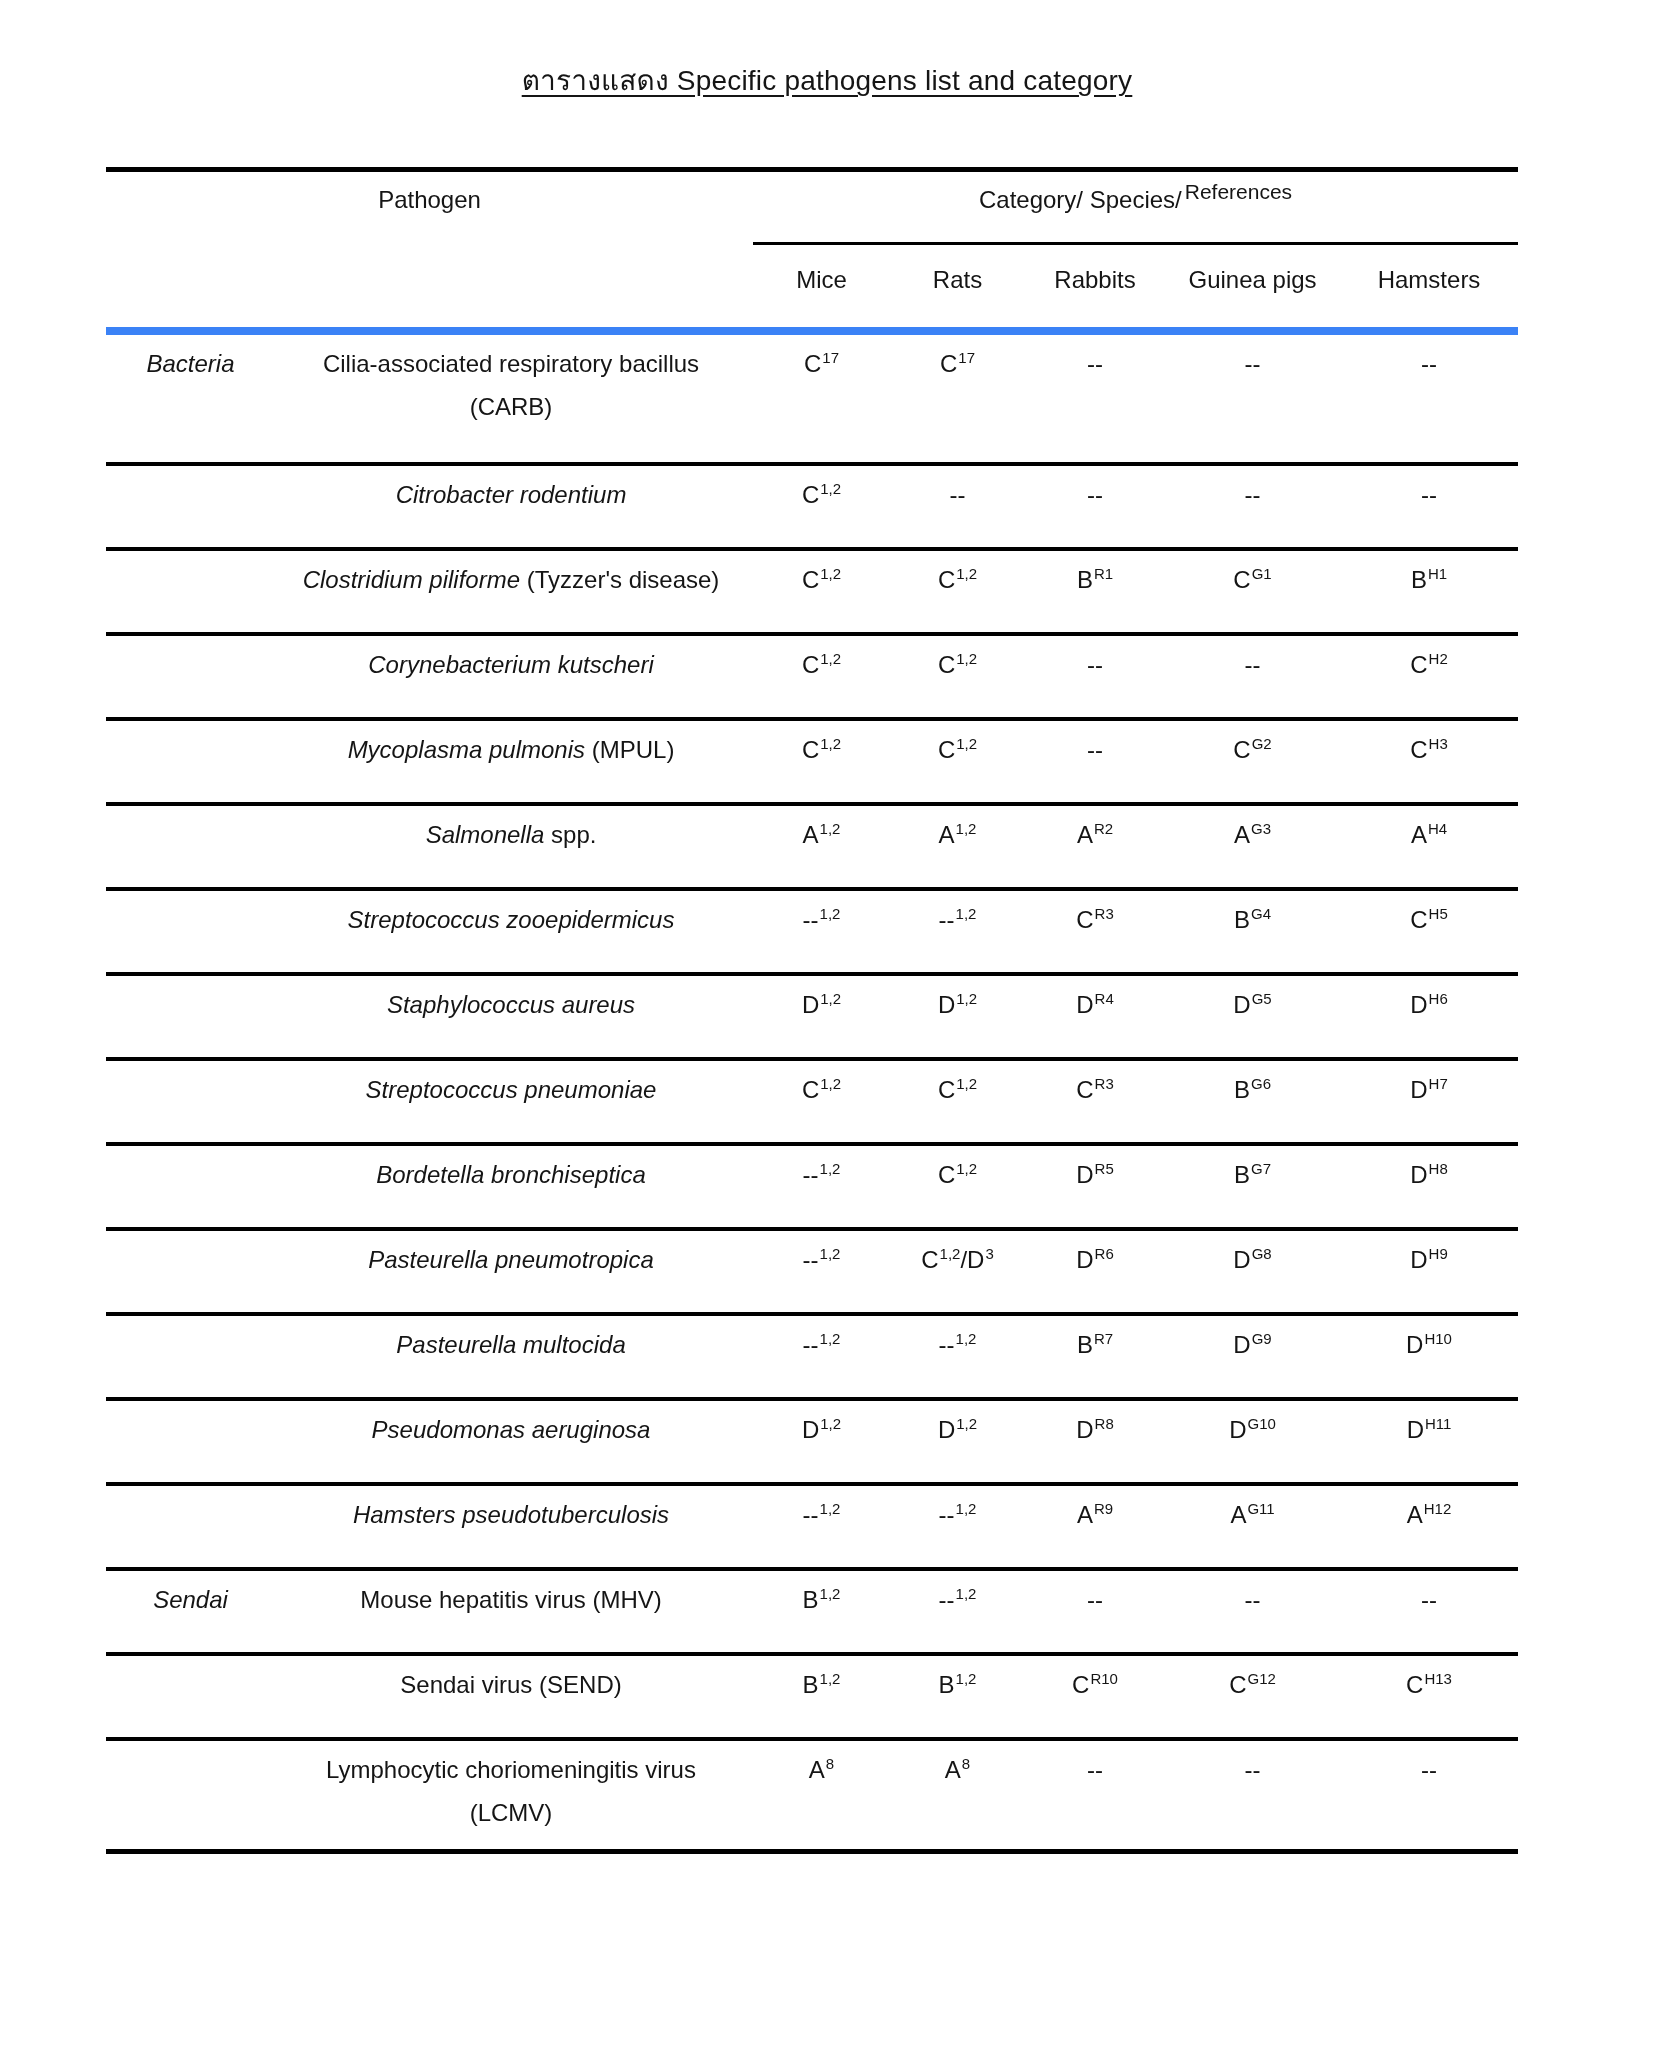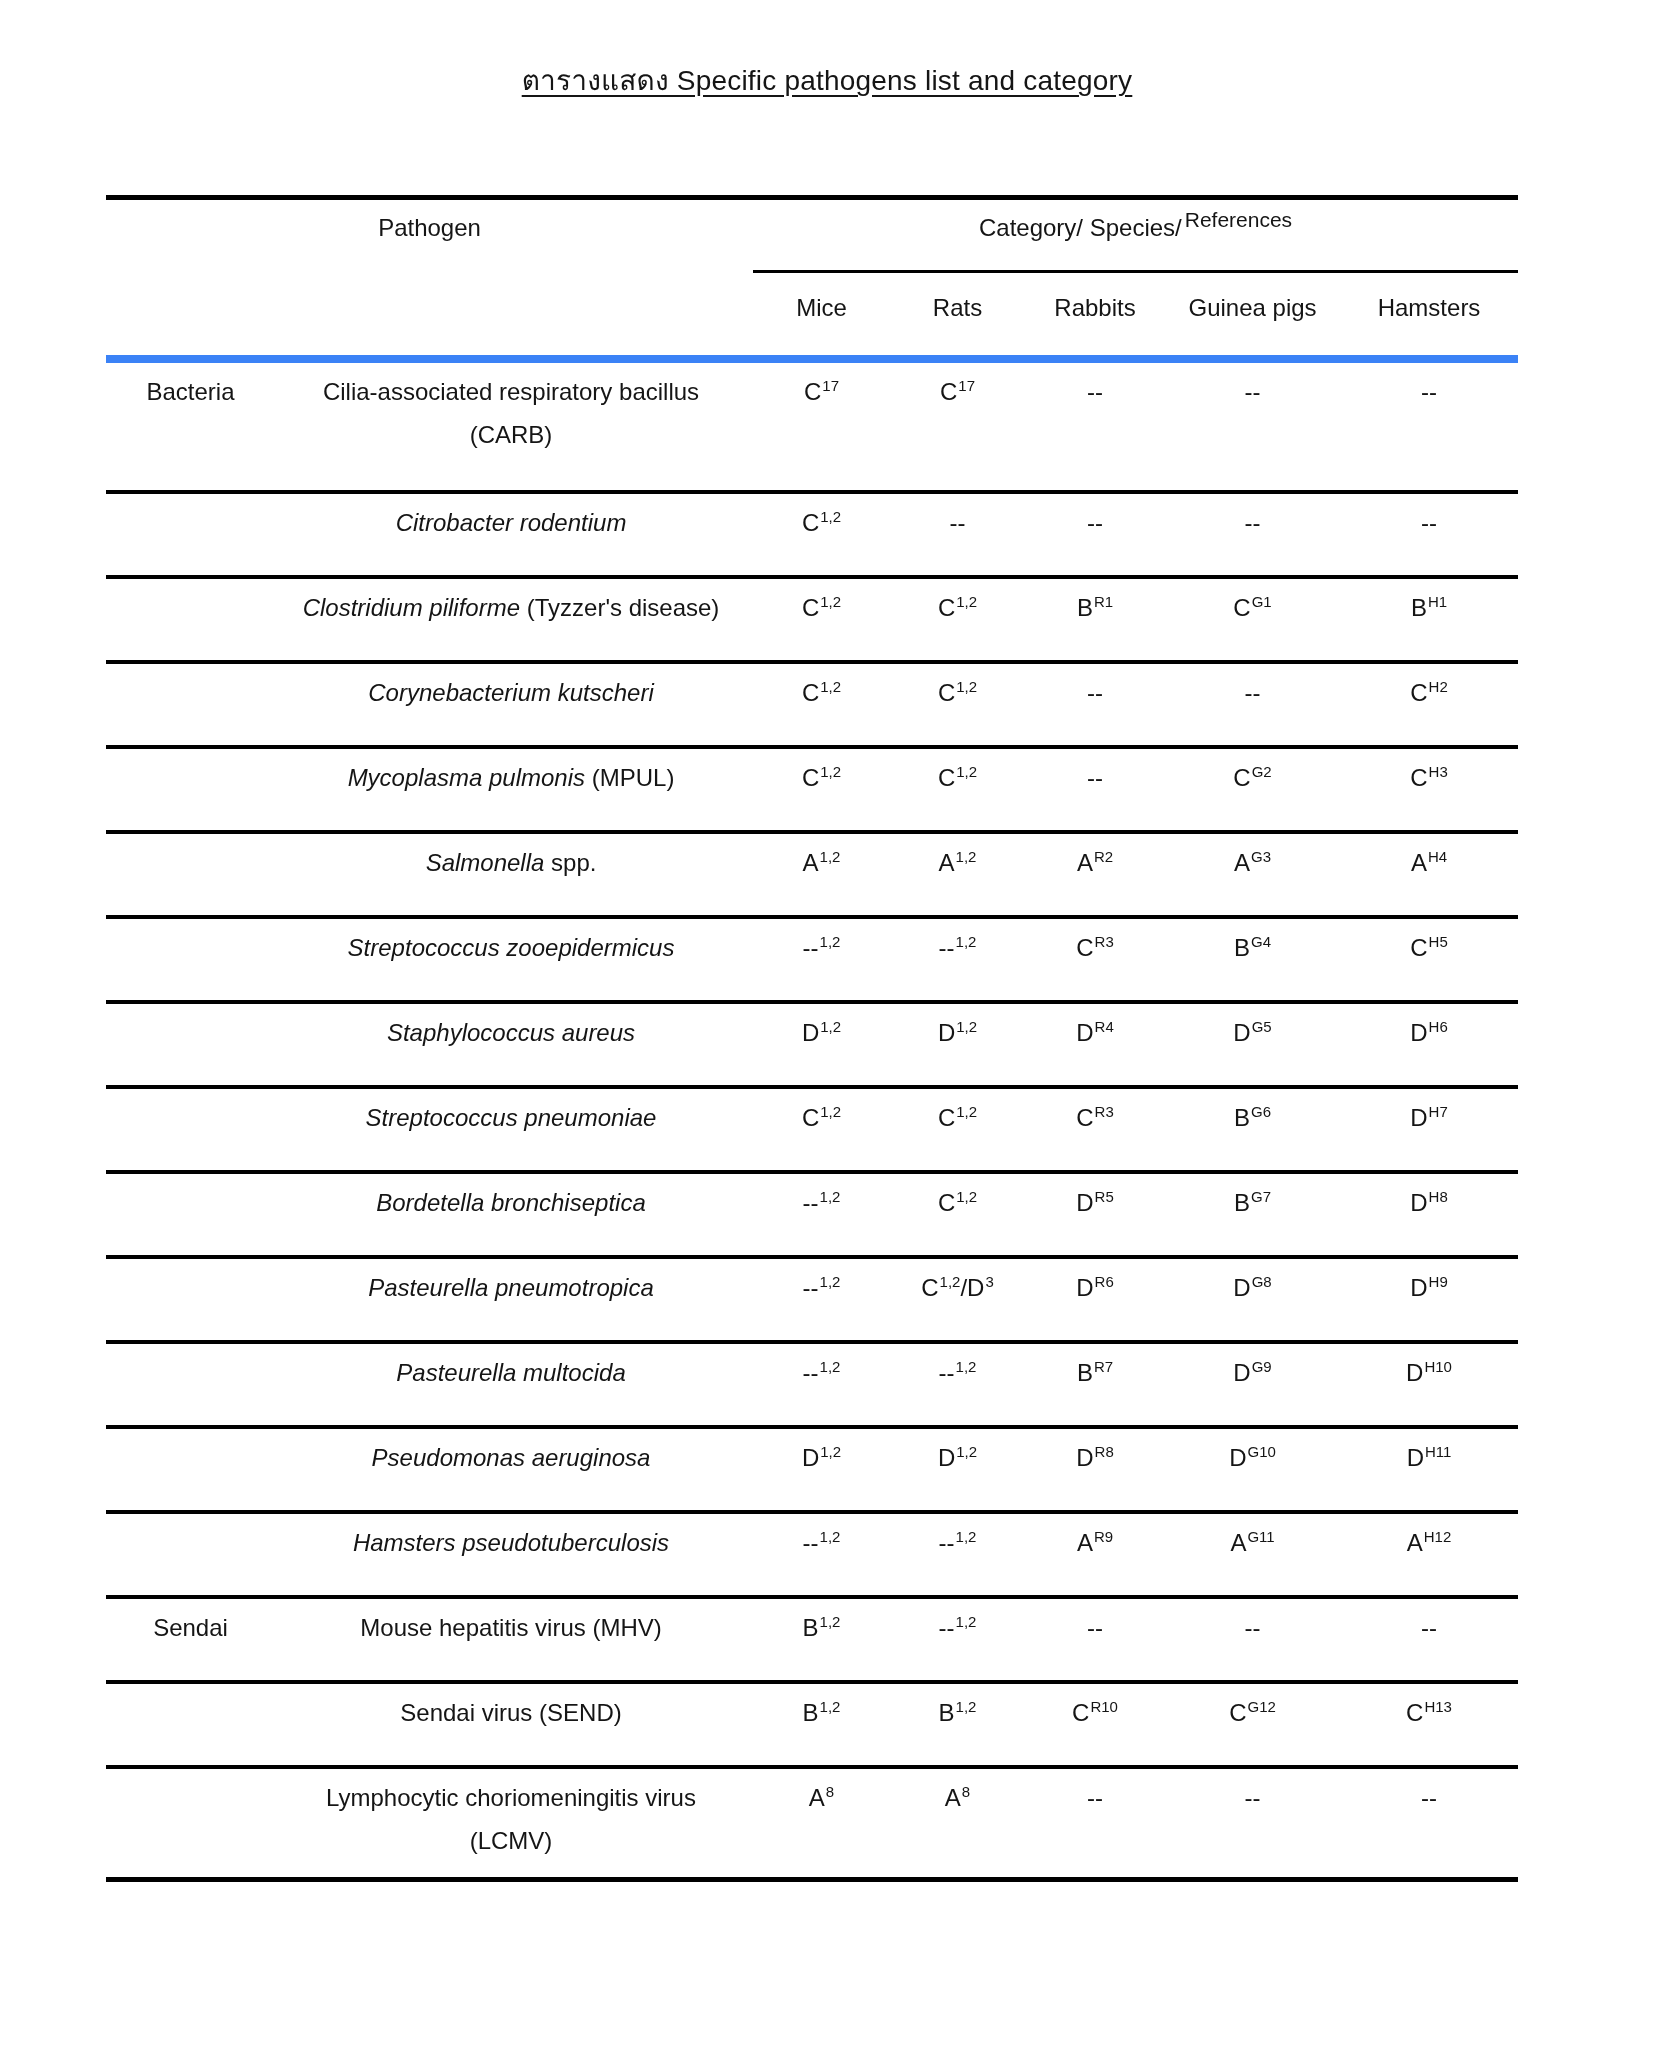--- a/index.html
+++ b/index.html
@@ -7,21 +7,21 @@
   body { font-family:"Liberation Sans","DejaVu Sans",sans-serif; color:#151515; }
   .page {
     position:relative; width:1654px; height:2065px;
     background:#ffffff; margin:0 auto; overflow:hidden;
   }
   .title-wrap { padding-top:58px; text-align:center; font-size:28px; letter-spacing:0.2px; }
   .title-text { text-decoration:underline; text-underline-offset:5px; }
 
   table.ptable {
     border-collapse:collapse; table-layout:fixed;
-    width:1412px; margin:93px 0 0 106px;
+    width:1412px; margin:65px 0 0 106px;
   }
   th, td { font-weight:normal; vertical-align:top; }
 
   thead tr.h1 th {
     border-top:5px solid #000;
     height:74px; padding-top:13px;
     font-size:24px; text-align:center; line-height:30px;
   }
   thead tr.h1 th.cat-h { border-bottom:3px solid #000; }
   thead tr.h1 th.cat-h sup { font-size:21px; vertical-align:super; line-height:0; margin-left:3px; }
@@ -33,21 +33,21 @@
   }
 
   tbody td {
     border-bottom:4px solid #000;
     height:85px; padding-top:14px;
     font-size:24px; line-height:30px;
   }
   tbody tr.tall td { height:133px; }
   tbody tr:last-child td { height:113px; border-bottom-width:5px; }
 
-  td.group { text-align:center; }
+  td.group { text-align:center;font-style:italic; }
   td.pname { text-align:center; padding-left:2px; padding-right:8px; }
   td.pname .nline + .nline { margin-top:13px; }
   .it { font-style:italic; }
   td.val { text-align:center; }
   td.val sup, .vsup { font-size:15px; vertical-align:super; line-height:0; margin-left:1px; }
 </style>
 </head>
 <body>
 
 <div class="page">

